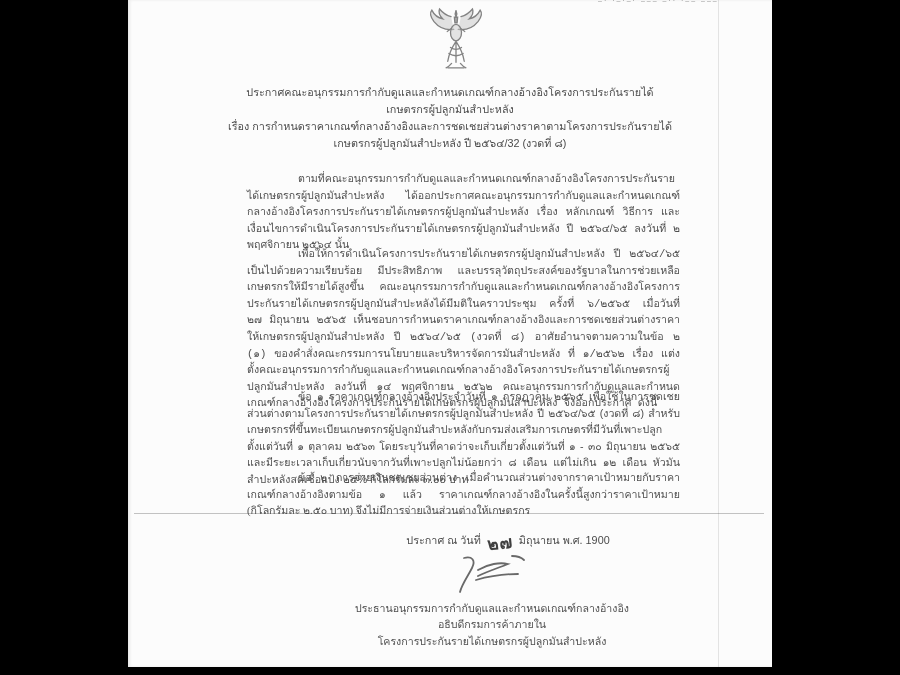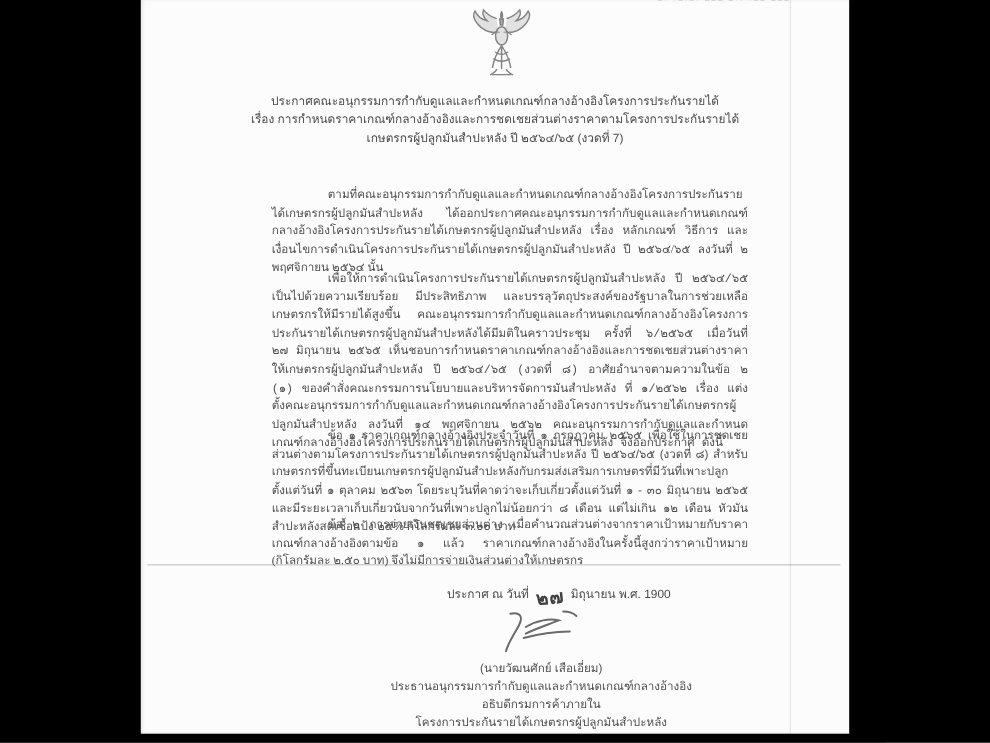--- a/index.html
+++ b/index.html
@@ -19,21 +19,21 @@
   .emblem-wrap { position:absolute; left:295px; top:6px; width:66px; height:72px; }
   .title-block {
     position:absolute; left:62px; top:84px; width:520px;
     text-align:center; font-size:10.8px; line-height:17px; color:#4a4a4a;
   }
   .body-par {
     position:absolute; left:119px; width:433px;
     font-size:10.6px; line-height:16.6px; color:#4e4e4e;
     text-align:justify; text-indent:51px;
   }
-  #par1 { top:170px;font-family:Liberation Serif, serif; }
+  #par1 { top:170px; }
   #par2 { top:246px;font-family:Liberation Mono, monospace; }
   #par3 { top:388px; }
   #par4 { top:470px;font-family:Liberation Serif, serif; }
   .scan-hline {
     position:absolute; left:6px; top:513px; width:630px; height:1px;
     background:rgba(60,60,60,0.30);
   }
   .scan-vline {
     position:absolute; left:590px; top:0; width:1px; height:667px;
     background:rgba(60,60,60,0.13);
@@ -73,22 +73,23 @@
           <path d="M60,64 C52,76 47,88 45,100 M60,64 C60,78 60,90 60,102 M60,64 C68,76 73,88 75,100"></path>
           <path d="M47,86 Q60,94 73,86 M50,75 Q60,82 70,75"></path>
           <path d="M52,104 q-5,6 -10,8 M68,104 q5,6 10,8"></path>
           <path d="M45,112 h30" stroke-width="2"></path>
         </g>
       </svg>
     </div>
 
     <div class="title-block">
       <div>ประกาศคณะอนุกรรมการกำกับดูแลและกำหนดเกณฑ์กลางอ้างอิงโครงการประกันรายได้</div>
+      <div>เกษตรกรผู้ปลูกมันสำปะหลัง</div>
       <div>เรื่อง การกำหนดราคาเกณฑ์กลางอ้างอิงและการชดเชยส่วนต่างราคาตามโครงการประกันรายได้</div>
-      <div>เกษตรกรผู้ปลูกมันสำปะหลัง ปี ๒๕๖๔/๖๕ (งวดที่ 7)</div>
+      <div>เกษตรกรผู้ปลูกมันสำปะหลัง ปี ๒๕๖๔/32 (งวดที่ ๘)</div>
     </div>
 
     <div id="par1" class="body-par">ตามที่คณะอนุกรรมการกำกับดูแลและกำหนดเกณฑ์กลางอ้างอิงโครงการประกันรายได้เกษตรกรผู้ปลูกมันสำปะหลัง ได้ออกประกาศคณะอนุกรรมการกำกับดูแลและกำหนดเกณฑ์กลางอ้างอิงโครงการประกันรายได้เกษตรกรผู้ปลูกมันสำปะหลัง เรื่อง หลักเกณฑ์ วิธีการ และเงื่อนไขการดำเนินโครงการประกันรายได้เกษตรกรผู้ปลูกมันสำปะหลัง ปี ๒๕๖๔/๖๕ ลงวันที่ ๒ พฤศจิกายน ๒๕๖๔ นั้น</div>
     <div id="par2" class="body-par">เพื่อให้การดำเนินโครงการประกันรายได้เกษตรกรผู้ปลูกมันสำปะหลัง ปี ๒๕๖๔/๖๕ เป็นไปด้วยความเรียบร้อย มีประสิทธิภาพ และบรรลุวัตถุประสงค์ของรัฐบาลในการช่วยเหลือเกษตรกรให้มีรายได้สูงขึ้น คณะอนุกรรมการกำกับดูแลและกำหนดเกณฑ์กลางอ้างอิงโครงการประกันรายได้เกษตรกรผู้ปลูกมันสำปะหลังได้มีมติในคราวประชุม ครั้งที่ ๖/๒๕๖๕ เมื่อวันที่ ๒๗ มิถุนายน ๒๕๖๕ เห็นชอบการกำหนดราคาเกณฑ์กลางอ้างอิงและการชดเชยส่วนต่างราคาให้เกษตรกรผู้ปลูกมันสำปะหลัง ปี ๒๕๖๔/๖๕ (งวดที่ ๘) อาศัยอำนาจตามความในข้อ ๒ (๑) ของคำสั่งคณะกรรมการนโยบายและบริหารจัดการมันสำปะหลัง ที่ ๑/๒๕๖๒ เรื่อง แต่งตั้งคณะอนุกรรมการกำกับดูแลและกำหนดเกณฑ์กลางอ้างอิงโครงการประกันรายได้เกษตรกรผู้ปลูกมันสำปะหลัง ลงวันที่ ๑๔ พฤศจิกายน ๒๕๖๒ คณะอนุกรรมการกำกับดูแลและกำหนดเกณฑ์กลางอ้างอิงโครงการประกันรายได้เกษตรกรผู้ปลูกมันสำปะหลัง จึงออกประกาศ ดังนี้</div>
     <div id="par3" class="body-par">ข้อ ๑ ราคาเกณฑ์กลางอ้างอิงประจำวันที่ ๑ กรกฎาคม ๒๕๖๕ เพื่อใช้ในการชดเชยส่วนต่างตามโครงการประกันรายได้เกษตรกรผู้ปลูกมันสำปะหลัง ปี ๒๕๖๔/๖๕ (งวดที่ ๘) สำหรับเกษตรกรที่ขึ้นทะเบียนเกษตรกรผู้ปลูกมันสำปะหลังกับกรมส่งเสริมการเกษตรที่มีวันที่เพาะปลูกตั้งแต่วันที่ ๑ ตุลาคม ๒๕๖๓ โดยระบุวันที่คาดว่าจะเก็บเกี่ยวตั้งแต่วันที่ ๑ - ๓๐ มิถุนายน ๒๕๖๕ และมีระยะเวลาเก็บเกี่ยวนับจากวันที่เพาะปลูกไม่น้อยกว่า ๘ เดือน แต่ไม่เกิน ๑๒ เดือน หัวมันสำปะหลังสดเชื้อแป้ง ๒๕% กิโลกรัมละ ๓.๐๐ บาท</div>
     <div id="par4" class="body-par">ข้อ ๒ การจ่ายเงินชดเชยส่วนต่าง เมื่อคำนวณส่วนต่างจากราคาเป้าหมายกับราคาเกณฑ์กลางอ้างอิงตามข้อ ๑ แล้ว ราคาเกณฑ์กลางอ้างอิงในครั้งนี้สูงกว่าราคาเป้าหมาย (กิโลกรัมละ ๒.๕๐ บาท) จึงไม่มีการจ่ายเงินส่วนต่างให้เกษตรกร</div>
 
     <div class="scan-hline"></div>
     <div class="scan-vline"></div>
 
@@ -103,20 +104,19 @@
         <g stroke="#5a5a5a" fill="none" stroke-width="1.8" stroke-linecap="round" opacity="0.9">
           <path d="M38,6 C46,4 50,8 46,16 C42,24 36,32 34,40"></path>
           <path d="M52,18 C62,12 74,10 82,12 C72,16 60,20 52,24"></path>
           <path d="M50,28 C64,24 80,22 92,22"></path>
           <path d="M86,4 q8,0 12,4"></path>
         </g>
       </svg>
     </div>
 
     <div class="sign-block">
-      <div>(นายวัฒนศักย์  เสือเอี่ยม)</div>
       <div>ประธานอนุกรรมการกำกับดูแลและกำหนดเกณฑ์กลางอ้างอิง</div>
       <div>อธิบดีกรมการค้าภายใน</div>
       <div>โครงการประกันรายได้เกษตรกรผู้ปลูกมันสำปะหลัง</div>
     </div>
 
   </div>
 </div>
 
 </body></html>

